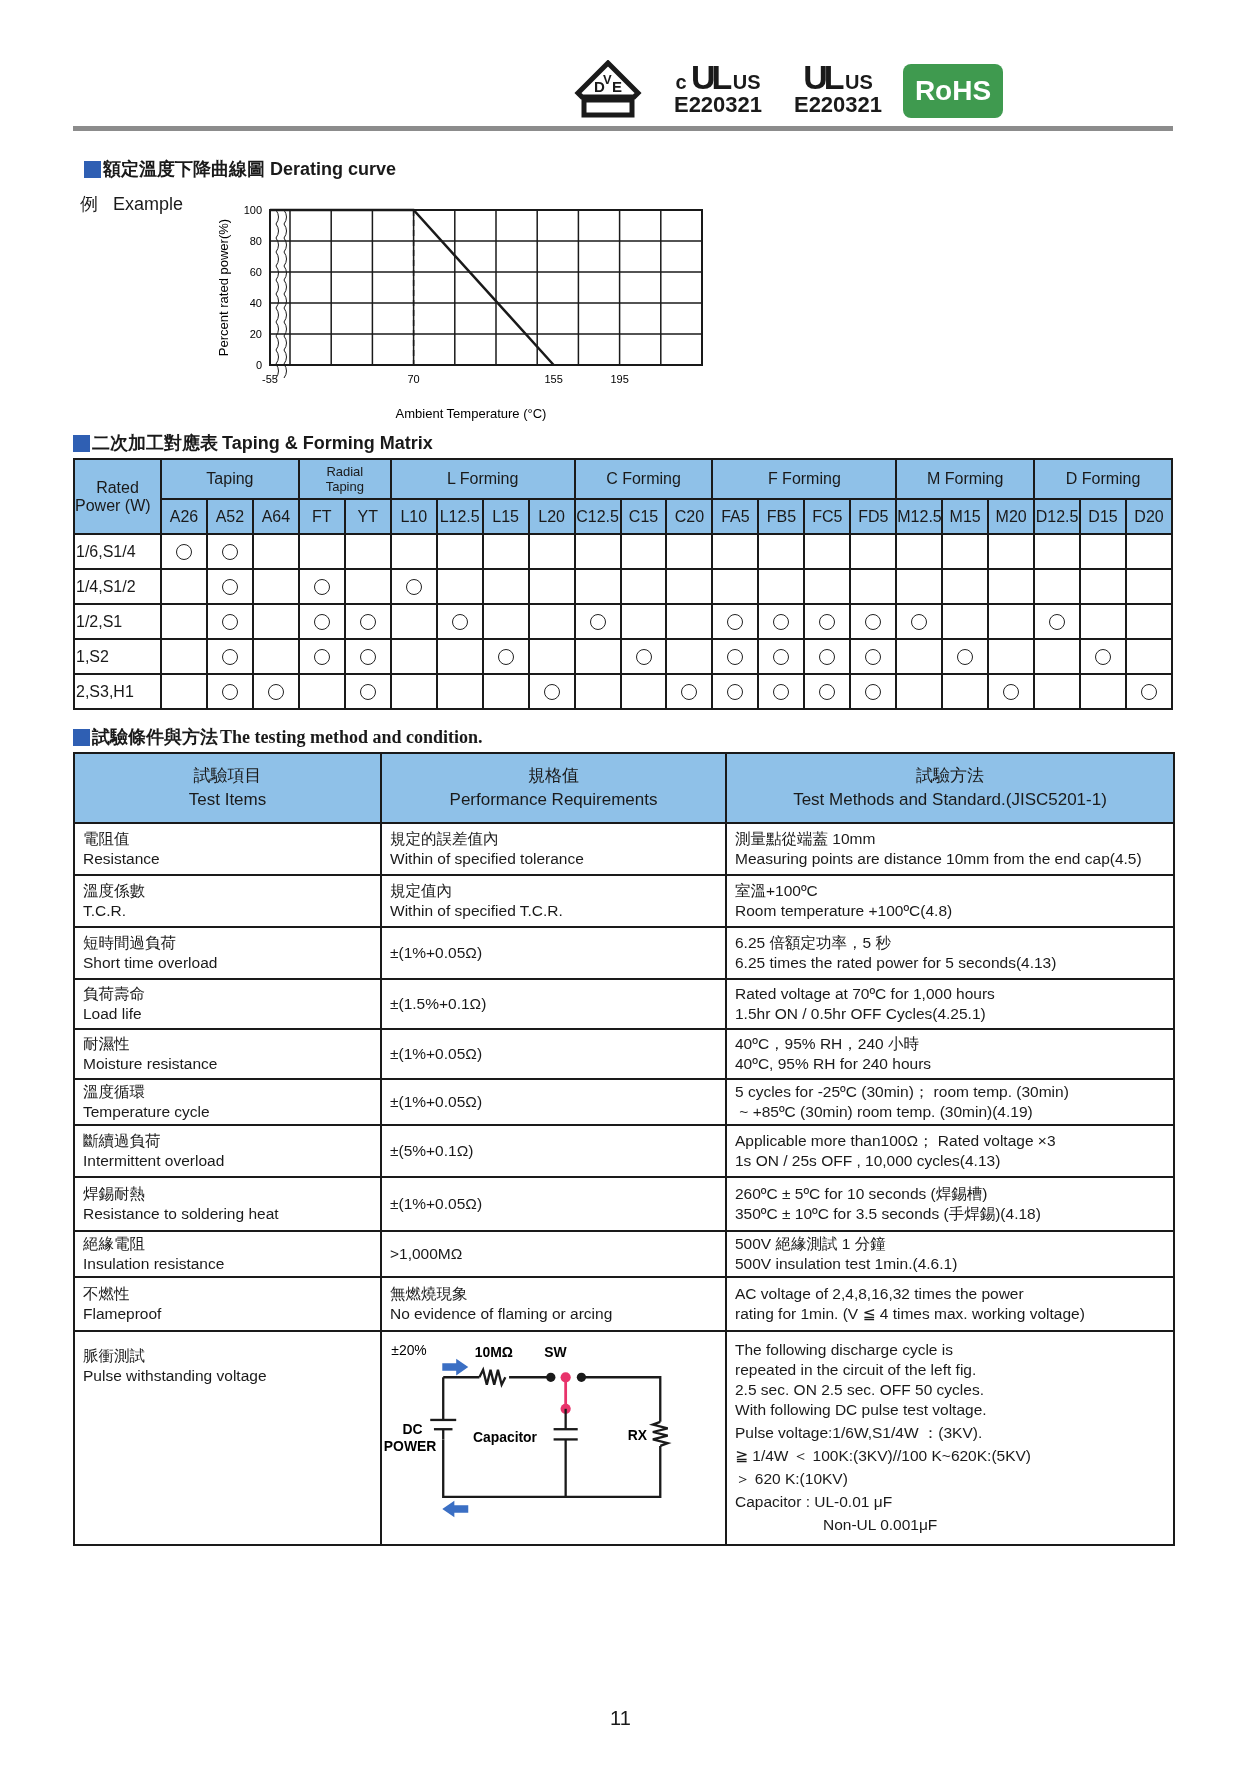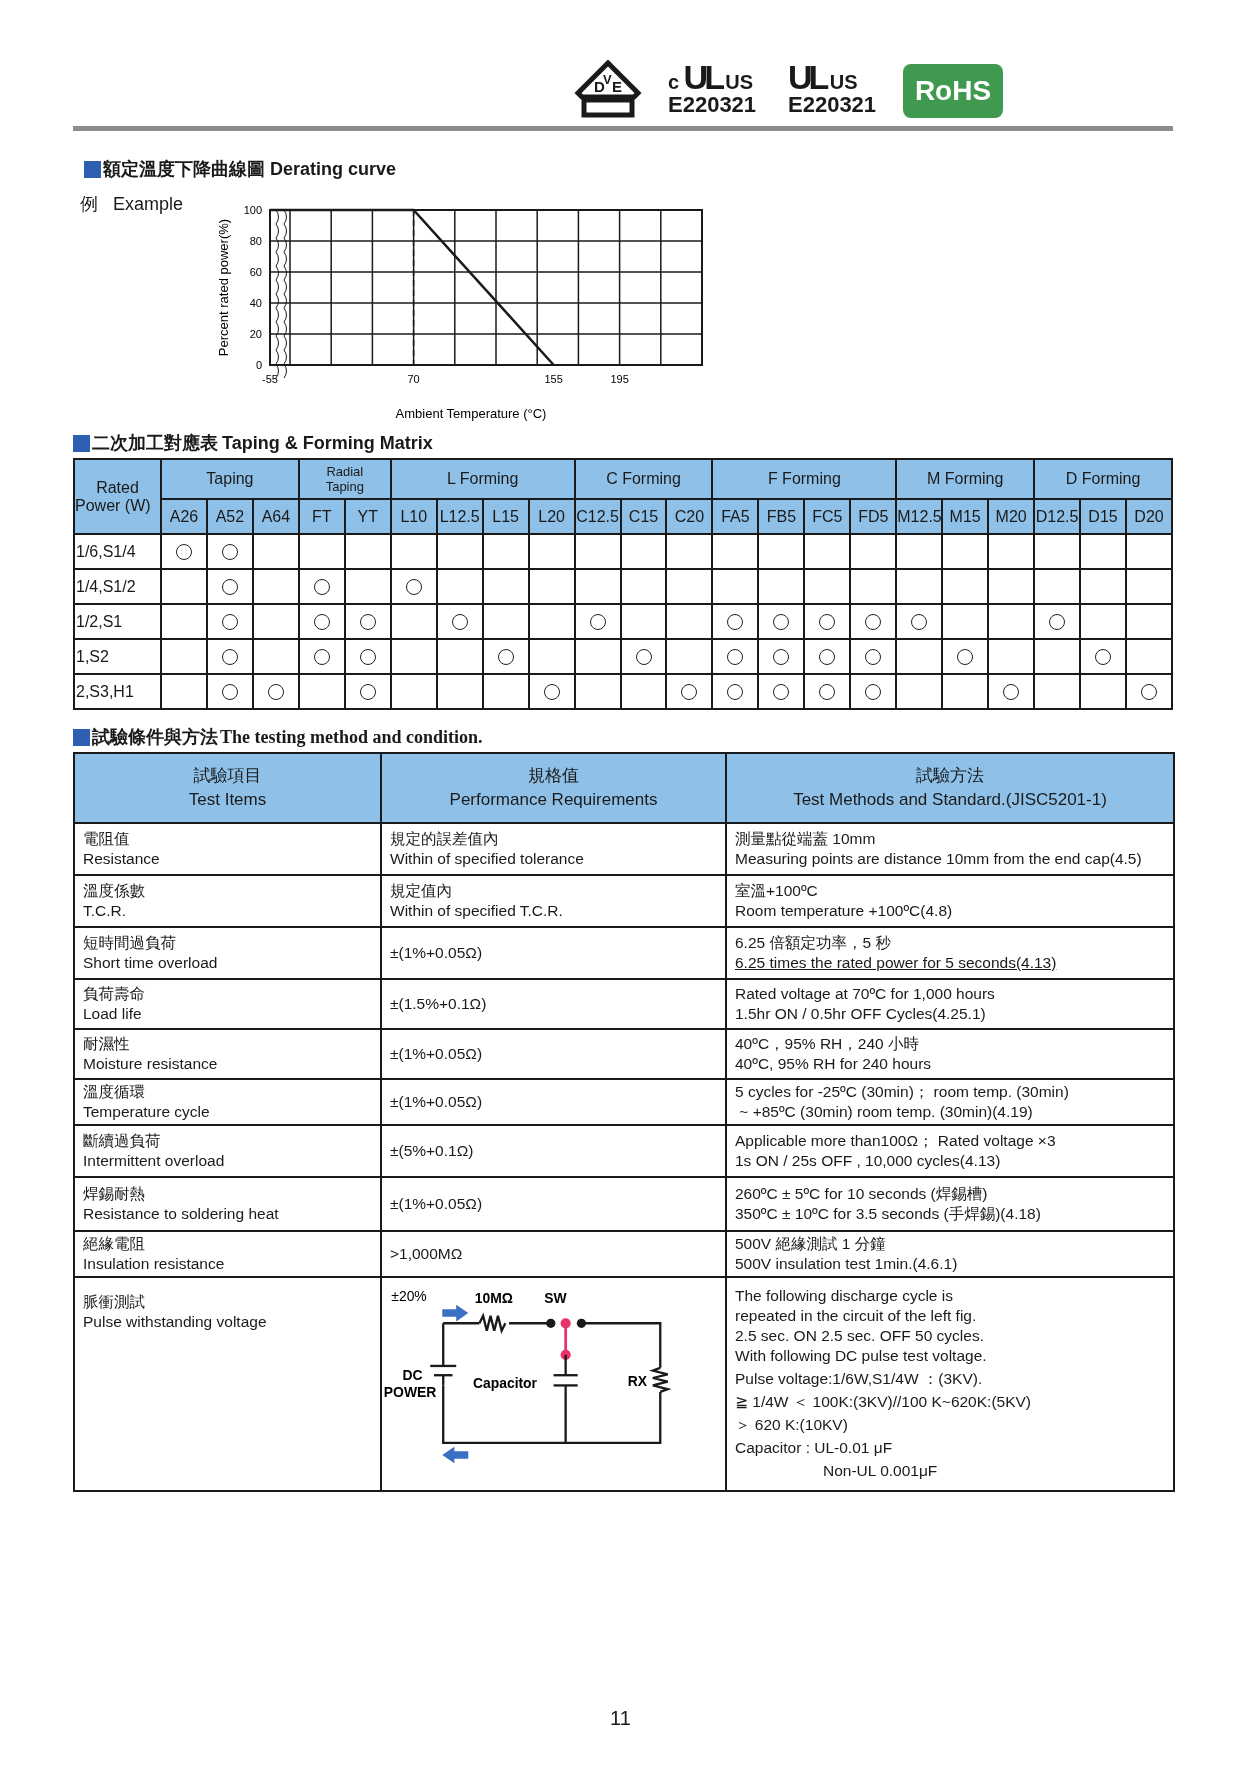--- a/index.html
+++ b/index.html
@@ -1,20 +1,20 @@
 <!DOCTYPE html>
 <html><head>
 <meta charset="utf-8">
 <style>
   html,body{margin:0;padding:0;background:#fff;}
   body{width:1241px;height:1766px;position:relative;overflow:hidden;font-family:"Liberation Sans","DejaVu Sans",sans-serif;color:#1a1a1a;}
   .abs{position:absolute;}
   .rule{left:73px;top:126px;width:1100px;height:5px;background:#8c8c8c;}
   .logo-vde{left:574px;top:60px;width:68px;height:60px;}
-  .logo-ul{font-weight:bold;}
+  .logo-ul{text-align:center;font-weight:bold;}
   .ul1{left:668px;top:60px;width:100px;}
   .ul2{left:788px;top:60px;width:100px;}
   .ul-mark{font-size:34px;font-weight:900;letter-spacing:-4px;line-height:34px;font-family:"Liberation Sans",sans-serif;}
   .ul-small{font-size:20px;font-weight:bold;}
   .ul-num{font-size:22px;font-weight:bold;line-height:22px;}
   .rohs{left:903px;top:64px;width:100px;height:54px;background:#3f9a4f;border-radius:8px;color:#fff;font-size:28px;font-weight:bold;display:flex;align-items:center;justify-content:center;}
   .sec-title{font-size:18px;font-weight:bold;display:flex;align-items:center;}
   .sec-title .sq{display:inline-block;width:17px;height:17px;background:#2f5fb3;margin-right:2px;}
   .serif{font-family:"Liberation Serif","DejaVu Serif",serif;}
   .example{left:80px;top:192px;font-size:18px;}
@@ -374,21 +374,21 @@
       <tr style="height: 52px;">
         <td>
           <div>短時間過負荷</div>
           <div>Short time overload</div>
         </td>
         <td>
           <div>±(1%+0.05Ω)</div>
         </td>
         <td>
           <div style="white-space: pre;">6.25 倍額定功率，5 秒</div>
-          <div style="white-space: pre; text-decoration: underline;">6.25 times the rated power for 5 seconds(4.13)</div>
+          <div style="white-space: pre;">6.25 times the rated power for 5 seconds(4.13)</div>
         </td>
       </tr>
       <tr style="height: 50px;">
         <td>
           <div>負荷壽命</div>
           <div>Load life</div>
         </td>
         <td>
           <div>±(1.5%+0.1Ω)</div>
         </td>
@@ -453,20 +453,34 @@
         <td>
           <div>絕緣電阻</div>
           <div>Insulation resistance</div>
         </td>
         <td>
           <div> &gt;1,000MΩ</div>
         </td>
         <td>
           <div style="white-space: pre;">500V 絕緣測試 1 分鐘</div>
           <div style="white-space: pre;">500V insulation test 1min.(4.6.1)</div>
+        </td>
+      </tr>
+      <tr style="height: 54px;">
+        <td>
+          <div>不燃性</div>
+          <div>Flameproof</div>
+        </td>
+        <td>
+          <div>無燃燒現象</div>
+          <div>No evidence of flaming or arcing</div>
+        </td>
+        <td>
+          <div style="white-space: pre;">AC voltage of 2,4,8,16,32 times the power</div>
+          <div style="white-space: pre;">rating for 1min. (V ≦ 4 times max. working voltage)</div>
         </td>
       </tr>
     </tbody>
   <tbody>
     <tr style="height:214px;">
       <td style="vertical-align:top;padding-top:14px;">
         <div>脈衝測試</div>
         <div>Pulse withstanding voltage</div>
       </td>
       <td style="padding:0;vertical-align:top;">

